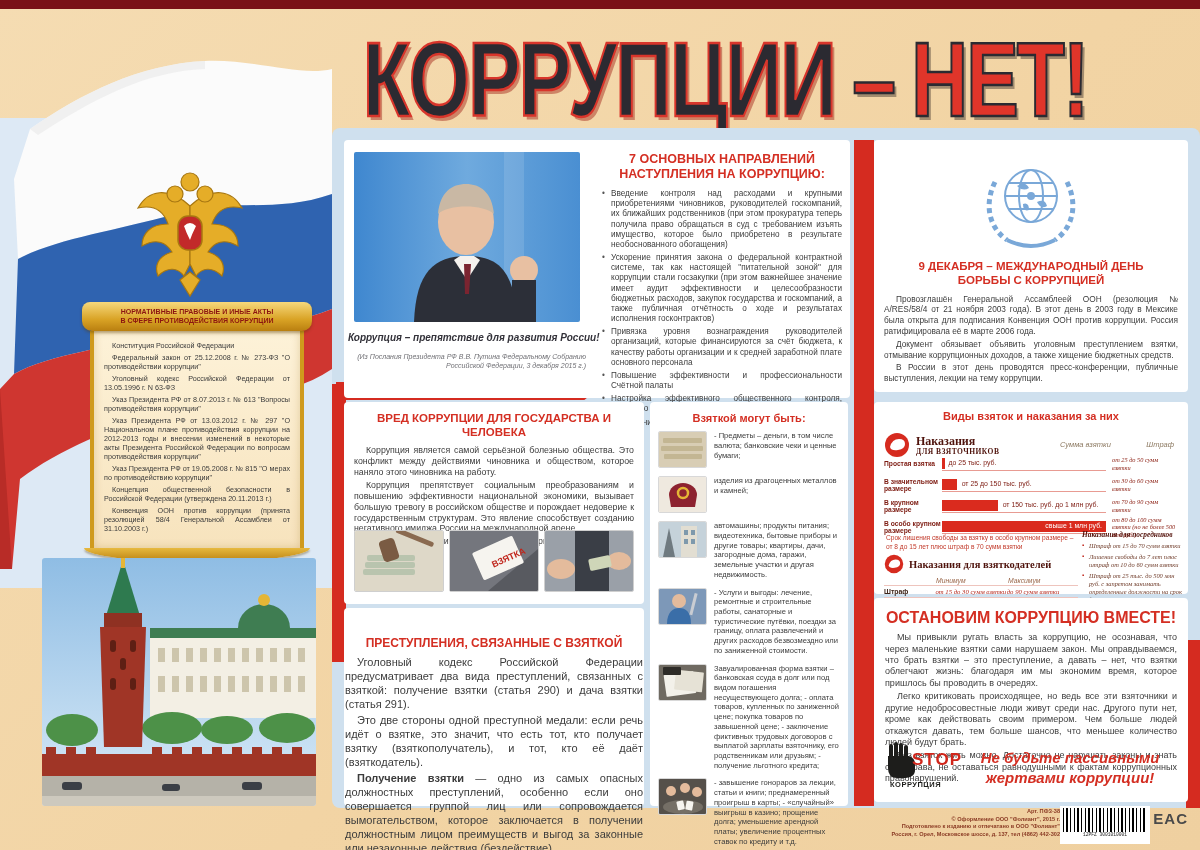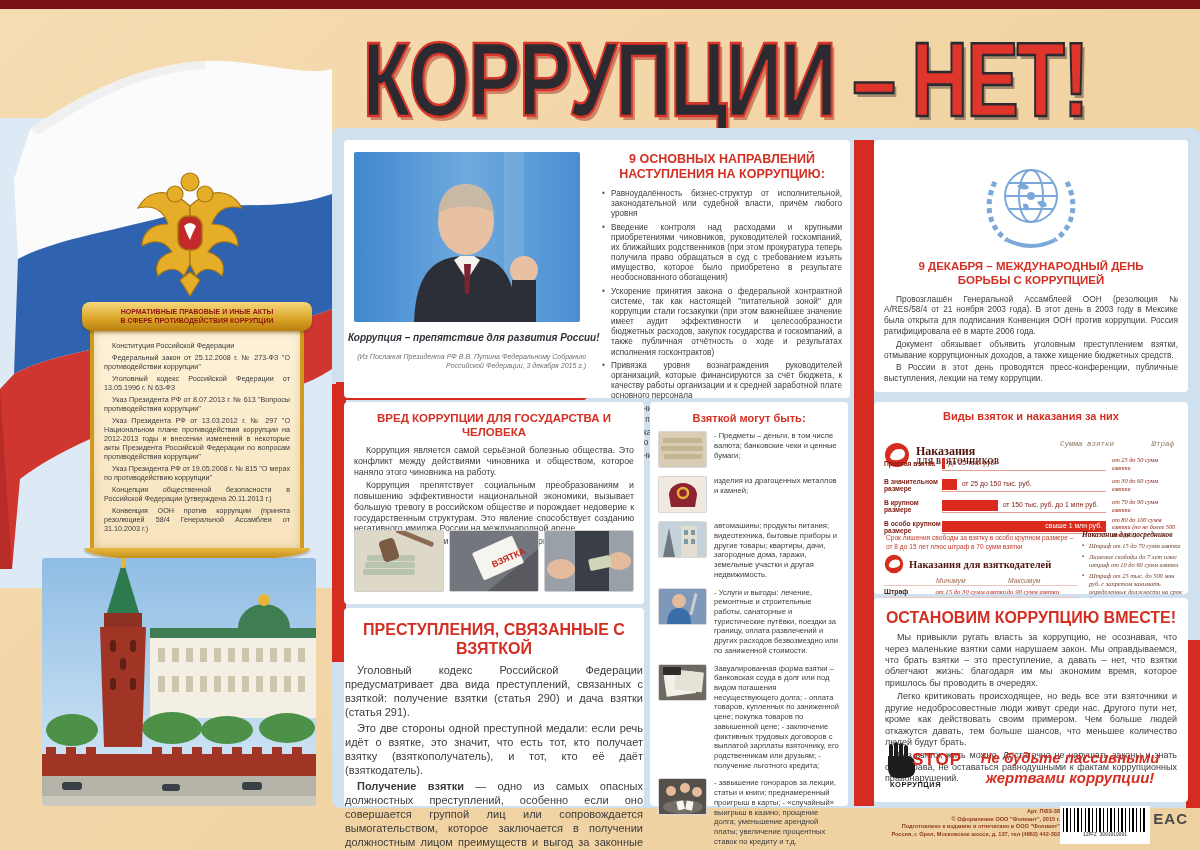--- a/index.html
+++ b/index.html
@@ -59,33 +59,33 @@
   
   .un-emblem{display:block;margin:12px auto 4px;}
   .un-title{font-size:11.5px;margin:4px 8px 6px;}
   .un-text{margin:0 10px;font-size:8.3px;line-height:1.3;}
 
   
   .harm-title{font-size:11.5px;margin:10px 6px 5px;}
   .harm-text{margin:0 10px;font-size:8.8px;line-height:1.25;}
   .photorow{position:absolute;left:10px;bottom:12px;width:280px;display:flex;justify-content:space-between;}
   .ph{width:88px;height:60px;border:1px solid #cfcfcf;border-radius:2px;overflow:hidden;}
-  .crimes-title{font-size:16px;margin:12px 6px 6px;}
+  .crimes-title{font-size:12px;margin:28px 6px 6px;}
   .crimes-text{margin:0 1px;font-size:11px;line-height:1.27;}
 
   
   .bribes-title{font-size:11px;margin:10px 4px 6px;}
   .bitem{display:flex;margin:0 8px 8px;}
   .bpic{flex:0 0 47px;height:35px;margin-right:7px;border:1px solid #d8d8d8;border-radius:2px;overflow:hidden;}
   .btext{font-size:7.6px;line-height:1.28;color:#3c3c3c;text-align:left;}
 
   
   .pt-title{font-size:11px;margin:8px 6px 4px;}
-  .serif{font-family:Liberation Mono, monospace;padding-left:36px;}
-  .takers-head{position:absolute;left:10px;top:40px;display:flex;align-items:center;}
+  .serif{font-family:Liberation Sans, sans-serif;padding-left:36px;}
+  .takers-head{position:absolute;left:10px;top:30px;display:flex;align-items:center;}
   .tk-name{margin-left:6px;color:#4e120b;}
   .tk-name .l1{font-family:"Liberation Serif",serif;font-weight:bold;font-size:12px;line-height:1;}
   .tk-name .l2{font-family:"Liberation Serif",serif;font-weight:bold;font-size:7.5px;letter-spacing:.5px;}
   .col-sum{position:absolute;left:150px;top:38px;font-style:italic;font-size:7.5px;color:#8d7a62;}
   .col-fine{position:absolute;right:14px;top:38px;font-style:italic;font-size:7.5px;color:#8d7a62;}
   .trow{position:absolute;left:10px;width:294px;height:24px;display:flex;align-items:center;}
   .tlabel{width:58px;font-weight:bold;font-size:6.7px;line-height:1.1;color:#7c190f;}
   .tbar{flex:1;position:relative;height:13px;border-bottom:1px solid #e89b92;}
   .tfill{position:absolute;left:0;top:1px;height:11px;background:#da2b1e;}
   .tsum{position:absolute;top:2px;font-size:6.9px;color:#7c190f;white-space:nowrap;}
@@ -284,25 +284,24 @@
         <rect x="158" y="128" width="24" height="42" fill="#2c2f38"></rect>
       </svg>
     </div>
     <div class="putin-cap">Коррупция – препятствие для развития России!</div>
     <div class="putin-src">
       <div>(Из Послания Президента РФ В.В. Путина Федеральному Собранию</div>
       <div>Российской Федерации, 3 декабря 2015 г.)</div>
     </div>
     <div class="dirs">
       <div class="sec-title">
-        <div>9 ОСНОВНЫХ НАПРАВЛЕНИЙ</div>
+        <div>7 ОСНОВНЫХ НАПРАВЛЕНИЙ</div>
         <div>НАСТУПЛЕНИЯ НА КОРРУПЦИЮ:</div>
       </div>
       <ul>
-        <li>Равноудалённость бизнес-структур от исполнительной, законодательной или судебной власти, причём любого уровня</li>
         <li>Введение контроля над расходами и крупными приобретениями чиновников, руководителей госкомпаний, их ближайших родственников (при этом прокуратура теперь получила право обращаться в суд с требованием изъять имущество, которое было приобретено в результате необоснованного обогащения)</li>
         <li>Ускорение принятия закона о федеральной контрактной системе, так как настоящей "питательной зоной" для коррупции стали госзакупки (при этом важнейшее значение имеет аудит эффективности и целесообразности бюджетных расходов, закупок государства и госкомпаний, а также публичная отчётность о ходе и результатах исполнения госконтрактов)</li>
         <li>Привязка уровня вознаграждения руководителей организаций, которые финансируются за счёт бюджета, к качеству работы организации и к средней заработной плате основного персонала</li>
         <li>Повышение эффективности и профессиональности Счётной палаты</li>
         <li>Настройка эффективного общественного контроля, активного гражданского участия в борьбе с коррупцией</li>
         <li>Повышение роли СМИ</li>
       </ul>
     </div>
   </div>
 

